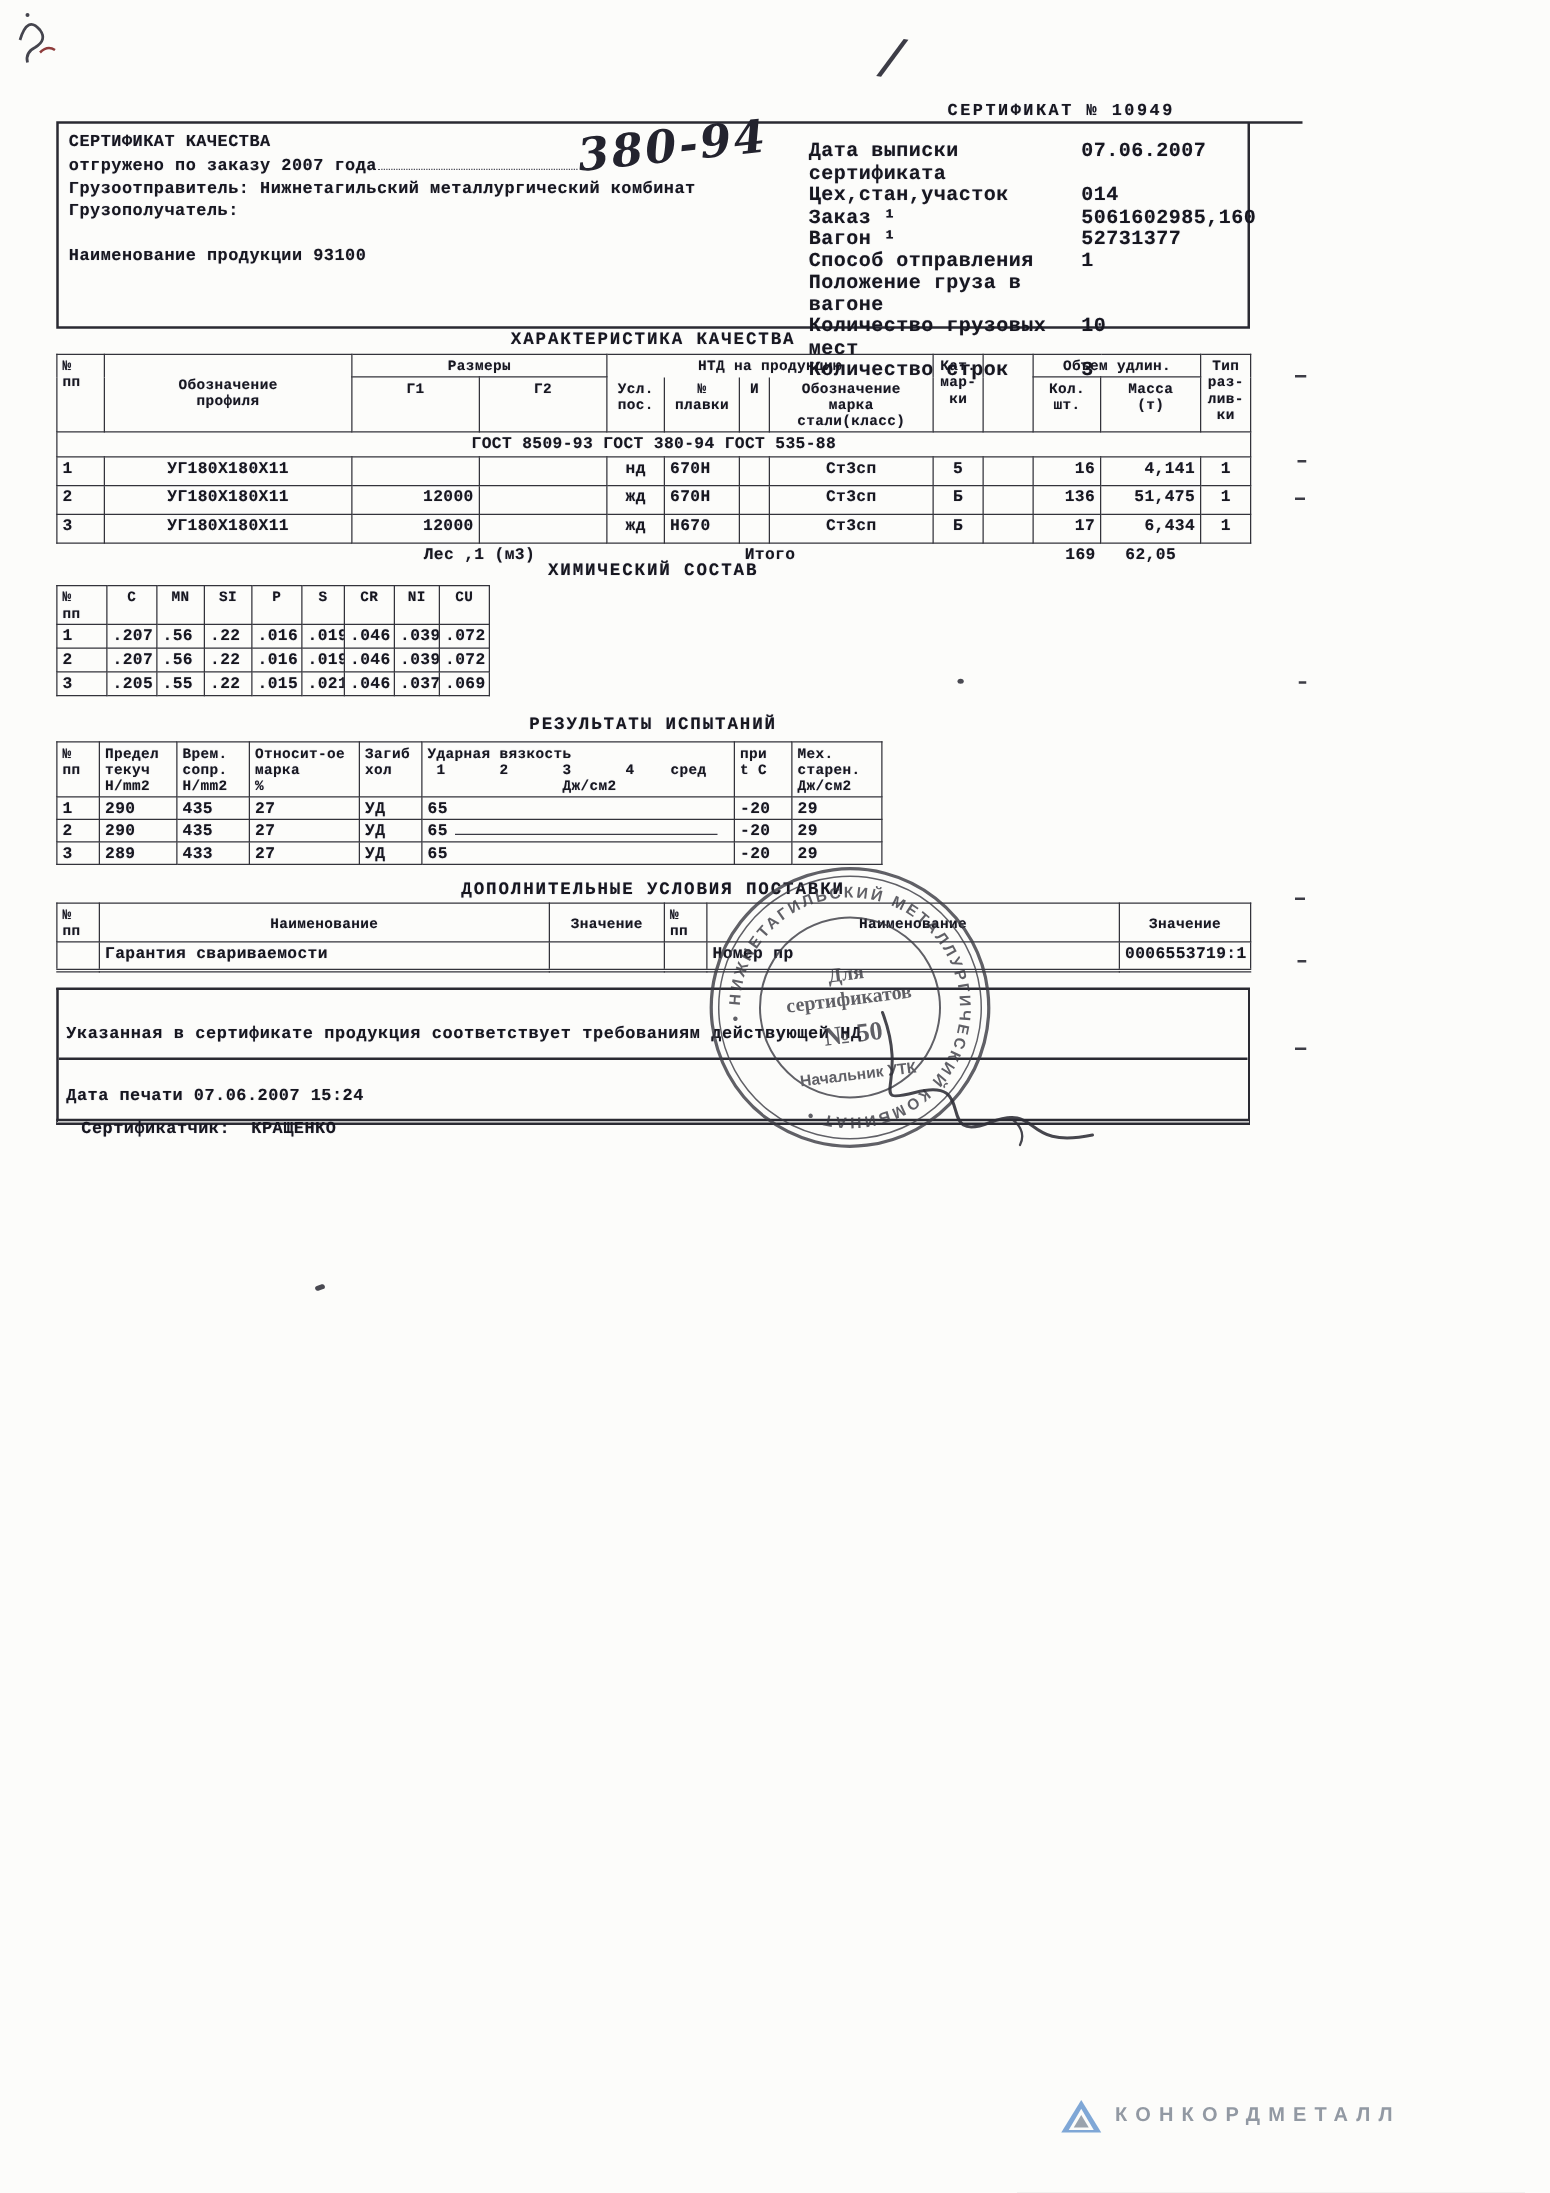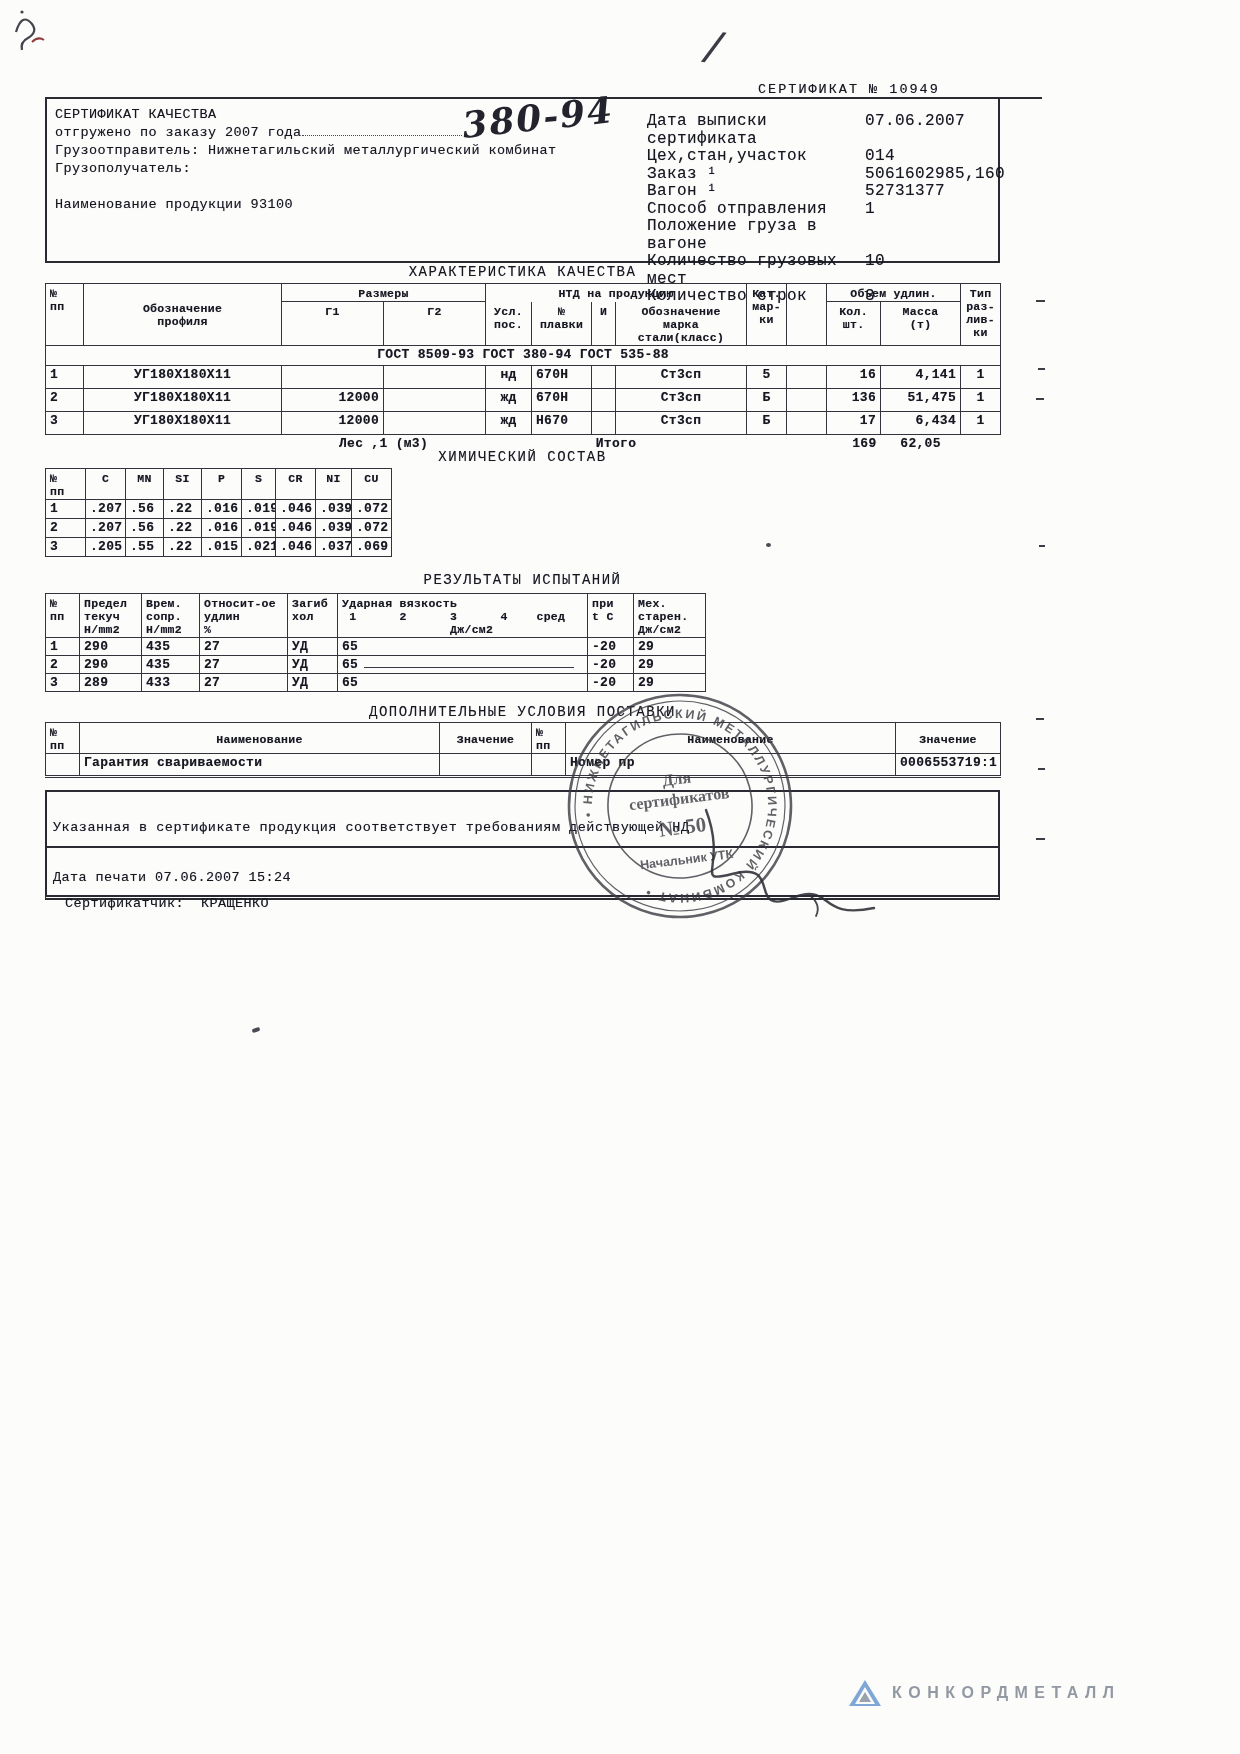--- a/index.html
+++ b/index.html
@@ -1,19 +1,19 @@
 <!DOCTYPE html>
 <html><head>
 <meta charset="utf-8">
 <style>
   html,body{margin:0;padding:0;background:#e9e9e6;}
   .page{position:relative;width:1240px;height:1754px;background:#fcfcfa;
         font-family:"Liberation Mono","DejaVu Sans Mono",monospace;color:#17171f;overflow:hidden;}
   .page *{box-sizing:border-box;}
-  .t{font-weight:400;letter-spacing:.4px;text-shadow:0 0 .7px rgba(25,25,70,.45);}
+  .t{font-weight:700;letter-spacing:.4px;text-shadow:0 0 .7px rgba(25,25,70,.45);}
   .abs{position:absolute;}
   .pre{white-space:pre-line;}
   .prew{white-space:pre-wrap;}
 
   
   .doc-header{left:45px;top:97px;width:955px;height:166px;border:2px solid #2a2a32;}
   .hdr-left{position:absolute;left:8px;top:7px;width:560px;font-size:13.5px;line-height:18px;}
   .hdr-right{position:absolute;left:600px;top:14px;width:350px;font-size:16px;line-height:17.5px;}
   .field{display:flex;}
   .field .lbl{width:218px;flex:none;}
@@ -324,21 +324,21 @@
       <tr>
         <th class="pre">№
 пп</th>
         <th class="pre">Предел
 текуч
 Н/mm2</th>
         <th class="pre">Врем.
 сопр.
 Н/mm2</th>
         <th class="pre">Относит-ое
-удлин
+марка
 %</th>
         <th class="pre">Загиб
 хол</th>
         <th class="prew">Ударная вязкость
  1      2      3      4    сред
                Дж/см2</th>
         <th class="pre">при
 t C</th>
         <th class="pre">Мех.
 старен.

